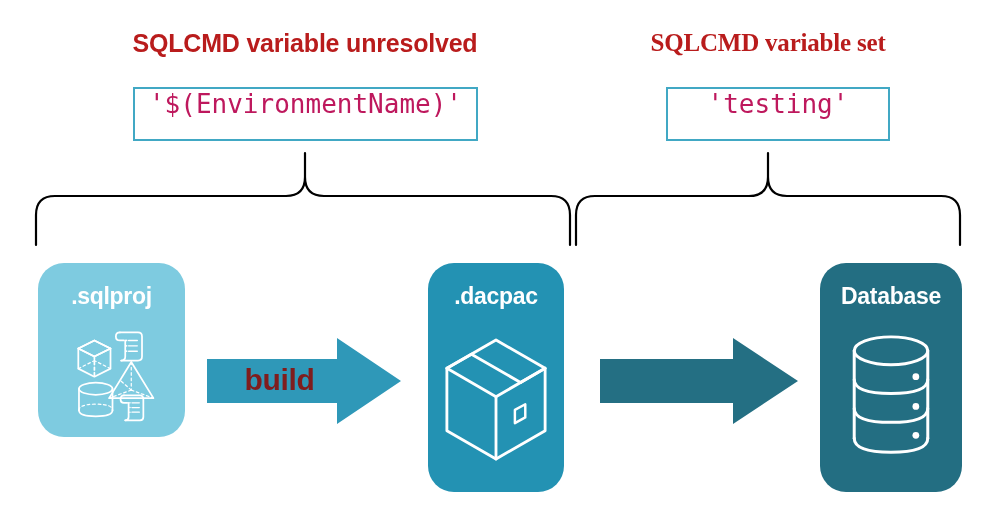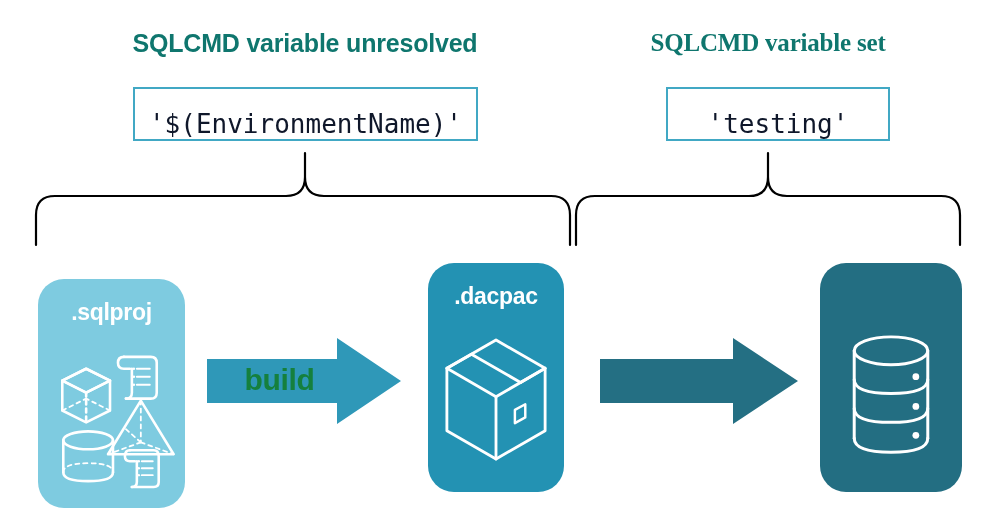--- a/index.html
+++ b/index.html
@@ -17,61 +17,61 @@
     background: #ffffff;
     overflow: hidden;
   }
 
   
   .section-title {
     position: absolute;
     font-family: "Liberation Sans", sans-serif;
     font-weight: bold;
     font-size: 25px;
-    color: #0f766e;
+    color: #b91c1c;
     letter-spacing: -0.2px;
     text-align: center;
     white-space: nowrap;
     transform: translateX(-50%);
   }
   #title-left  { left: 305px; top: 29px; }
   #title-right { left: 768px; top: 29px; font-family: Liberation Serif, serif; }
 
   
   .code-box {
     position: absolute;
     border: 2px solid #41a8c4;
     background: #ffffff;
     box-sizing: border-box;
     display: flex;
-    align-items: flex-end;
+    align-items: flex-start;
     justify-content: center;
     font-family: "DejaVu Sans Mono", "Liberation Mono", monospace;
     font-size: 26px;
-    color: #0f172a;
+    color: #be185d;
     letter-spacing: 0px;
   }
   #code-left  { left: 133px; top: 87px; width: 345px; height: 54px; }
   #code-right { left: 666px; top: 87px; width: 224px; height: 54px; }
 
   
   #brace-layer {
     position: absolute;
     left: 0; top: 0;
     width: 1000px; height: 522px;
     pointer-events: none;
   }
 
   
   .artifact {
     position: absolute;
     border-radius: 26px;
     box-sizing: border-box;
   }
-  #box-sqlproj  { left: 38px;  top: 263px; width: 147px; height: 229px; background: #7ecbe0; margin-top: 16px; }
+  #box-sqlproj  { left: 38px;  top: 263px; width: 147px; height: 174px; background: #7ecbe0; }
   #box-dacpac   { left: 428px; top: 263px; width: 136px; height: 229px; background: #2392b3; }
   #box-database { left: 820px; top: 263px; width: 142px; height: 229px; background: #236e82; }
 
   .artifact-label {
     position: absolute;
     left: 0; right: 0;
     top: 20px;
     text-align: center;
     font-family: "Liberation Sans", sans-serif;
     font-weight: bold;
@@ -96,21 +96,21 @@
   .arrow-label {
     position: absolute;
     left: 0;
     top: 50%;
     transform: translateY(-52%);
     width: 74%;
     text-align: center;
     font-family: "Liberation Sans", sans-serif;
     font-weight: bold;
     font-size: 30px;
-    color: #15803d;
+    color: #7f1d1d;
     letter-spacing: -0.3px;
     white-space: nowrap;
     pointer-events: none;
   }
   #arrow-build  { left: 207px; top: 335px; width: 196px; height: 92px; }
   #arrow-deploy { left: 600px; top: 335px; width: 200px; height: 92px; }
 </style>
 </head>
 <body>
 
@@ -235,20 +235,21 @@
     </div>
   </div>
 
   <div class="arrow" id="arrow-deploy">
     <svg width="200" height="92" viewBox="0 0 200 92">
       <path d="M 0,24 L 133,24 L 133,3 L 198,46 L 133,89 L 133,68 L 0,68 Z" fill="#246f83"></path>
     </svg>
   </div>
 
   <div class="artifact" id="box-database">
+    <div class="artifact-label">Database</div>
     <div class="artifact-art">
       <svg viewBox="0 0 142 170" fill="none" stroke="#ffffff" stroke-width="3" stroke-linecap="round" stroke-linejoin="round">
         <g>
           <ellipse cx="71" cy="36" rx="37" ry="14"></ellipse>
           <path d="M 34,36 L 34,124"></path>
           <path d="M 108,36 L 108,124"></path>
           <path d="M 34,124 Q 34,138 71,138 Q 108,138 108,124"></path>
           <path d="M 34,65 Q 34,79 71,79 Q 108,79 108,65"></path>
           <path d="M 34,94 Q 34,108 71,108 Q 108,108 108,94"></path>
           <circle cx="96" cy="62" r="3.4" fill="#ffffff" stroke="none"></circle>

